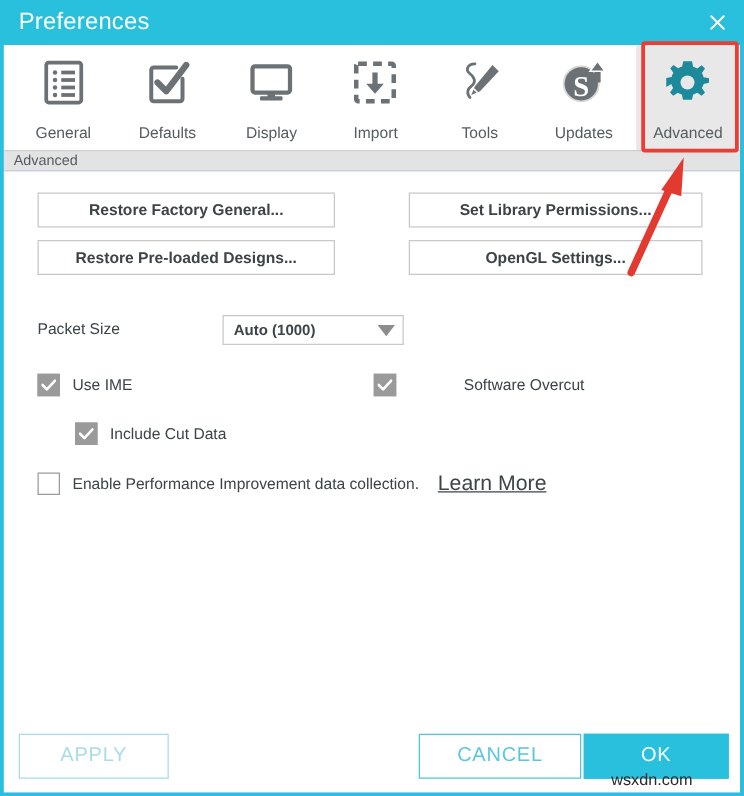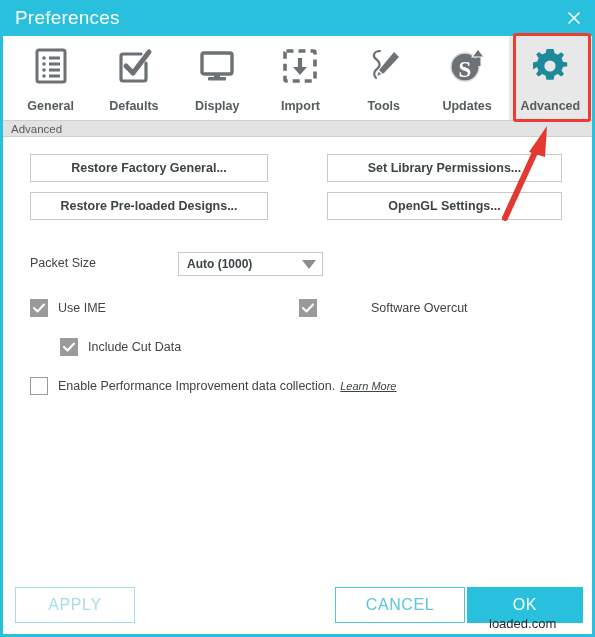--- a/index.html
+++ b/index.html
@@ -85,21 +85,21 @@
   }
   .tab-icon {
     height: 46px;
     display: flex;
     align-items: center;
     justify-content: center;
   }
   .tab-icon svg { display: block; }
   .tab-label {
     font-size: 12.5px;
-    font-weight: bold;
+    font-weight: normal;
     color: #555c5f;
     margin-top: 10px;
   }
 
   
   #advanced-highlight {
     position: absolute;
     left: 513px;
     top: 33px;
     width: 78px;
@@ -226,26 +226,25 @@
     background: #ffffff;
     border: 1px solid #9a9a9a;
   }
   .cb-label {
     font-size: 12.5px;
     color: #3d4447;
     margin-left: 10px;
     white-space: nowrap;
   }
   .cb-link {
-    font-size: 11px;
+    font-size: 17px;
     color: #3d4447;
     text-decoration: underline;
-    margin-left: 5px;
-    cursor: pointer;
-    font-style: italic;
+    margin-left: 15px;
+    cursor: pointer;
   }
   #row-use-ime          { left: 27px;  top: 162px; }
   #row-software-overcut { left: 296px; top: 162px; gap: 44px; }
   #row-include-cut      { left: 27px;  top: 201px; padding-left: 30px; }
   #row-enable-perf      { left: 27px;  top: 240px; }
 
   
   #footer {
     height: 54px;
     min-height: 54px;
@@ -485,13 +484,13 @@
 
 </div>
 
 <div id="advanced-highlight"></div>
 
 <svg id="arrow-svg" viewBox="0 0 595 637">
   <path d="M505 218 L537 148" stroke="#e23a30" stroke-width="6" stroke-linecap="round" fill="none"></path>
   <path d="M547 126 L529 152 L545 157 Z" fill="#e23a30"></path>
 </svg>
 
-<div id="watermark">loaded.com</div>
+<div id="watermark">wsxdn.com</div>
 
 </body></html>

